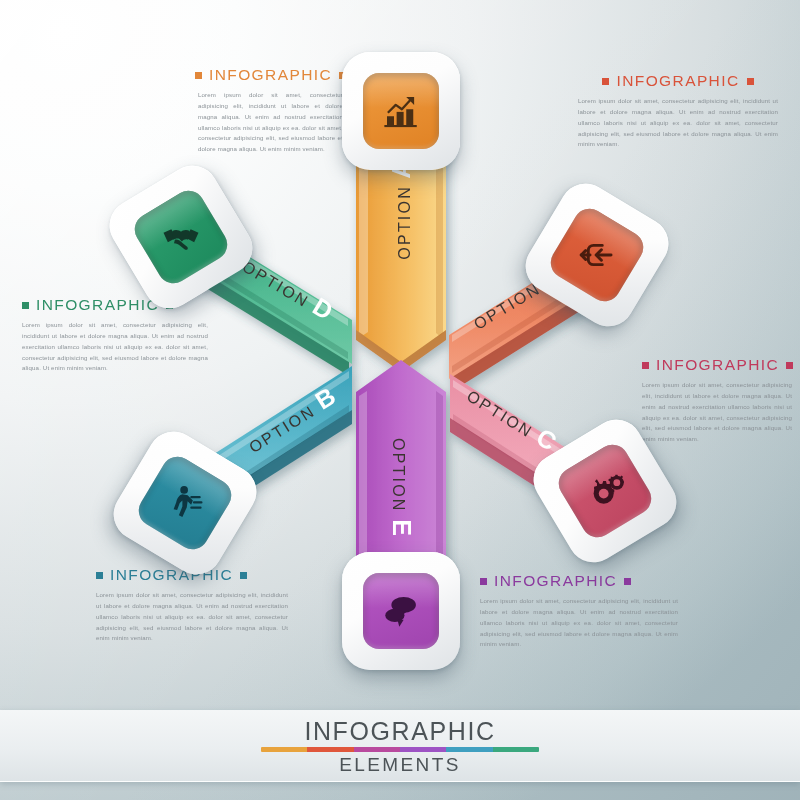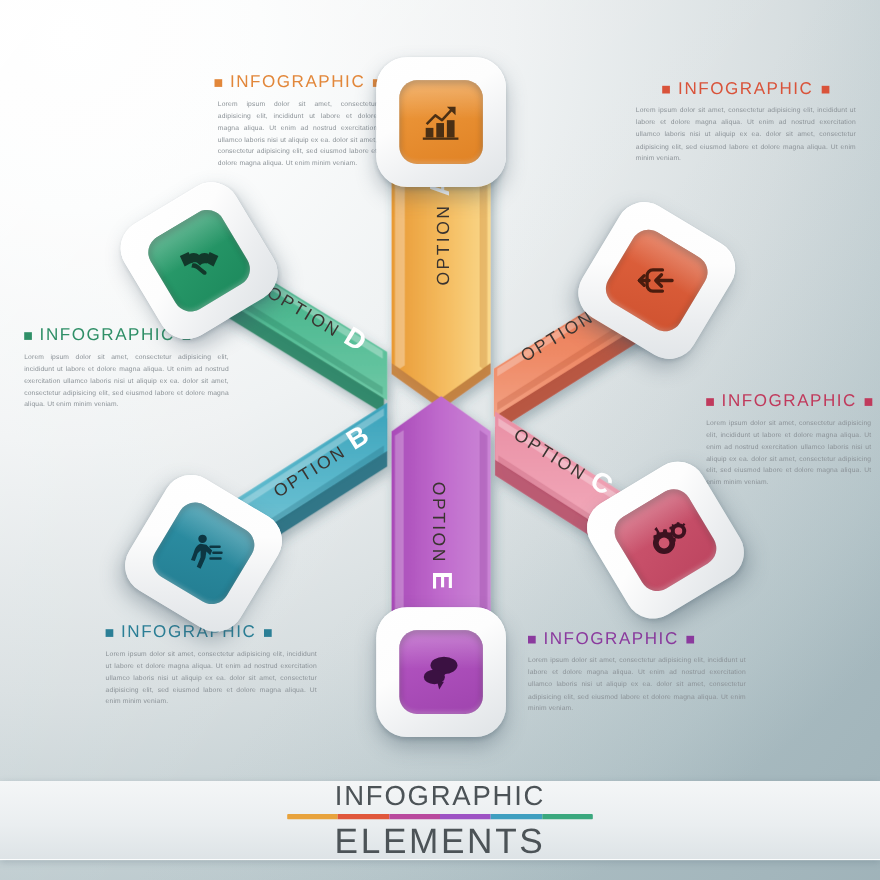--- a/index.html
+++ b/index.html
@@ -69,21 +69,21 @@
   #banner{
     position:absolute;left:0;right:0;bottom:18px;height:72px;z-index:12;
     background:linear-gradient(180deg,#f4f6f7 0%,#eaeef0 55%,#dde3e6 100%);
     box-shadow:0 -1px 0 rgba(255,255,255,.9) inset, 0 2px 6px rgba(70,95,110,.25);
     display:flex;align-items:center;justify-content:center;
   }
   #banner .inner{text-align:center;line-height:1;}
   #banner .t1{font-size:25px;letter-spacing:1.6px;color:#4c5357;}
   #banner .bar{height:5px;width:278px;margin:3px auto;display:flex;border-radius:1px;overflow:hidden;}
   #banner .bar i{flex:1;display:block;}
-  #banner .t2{font-size:32px;letter-spacing:2.4px;color:#4c5357;text-align:center;}
+  #banner .t2{font-size:19px;letter-spacing:2.4px;color:#4c5357;text-align:center;}
 </style>
 </head>
 <body>
 
 <div id="stage">
 
   <svg id="arms" width="800" height="800" viewBox="0 0 800 800" style="position:absolute;left:0;top:0;z-index:3;">
     <defs>
       <linearGradient id="gA" x1="0" y1="0" x2="1" y2="0">
         <stop offset="0%" stop-color="#e99a35"></stop>

